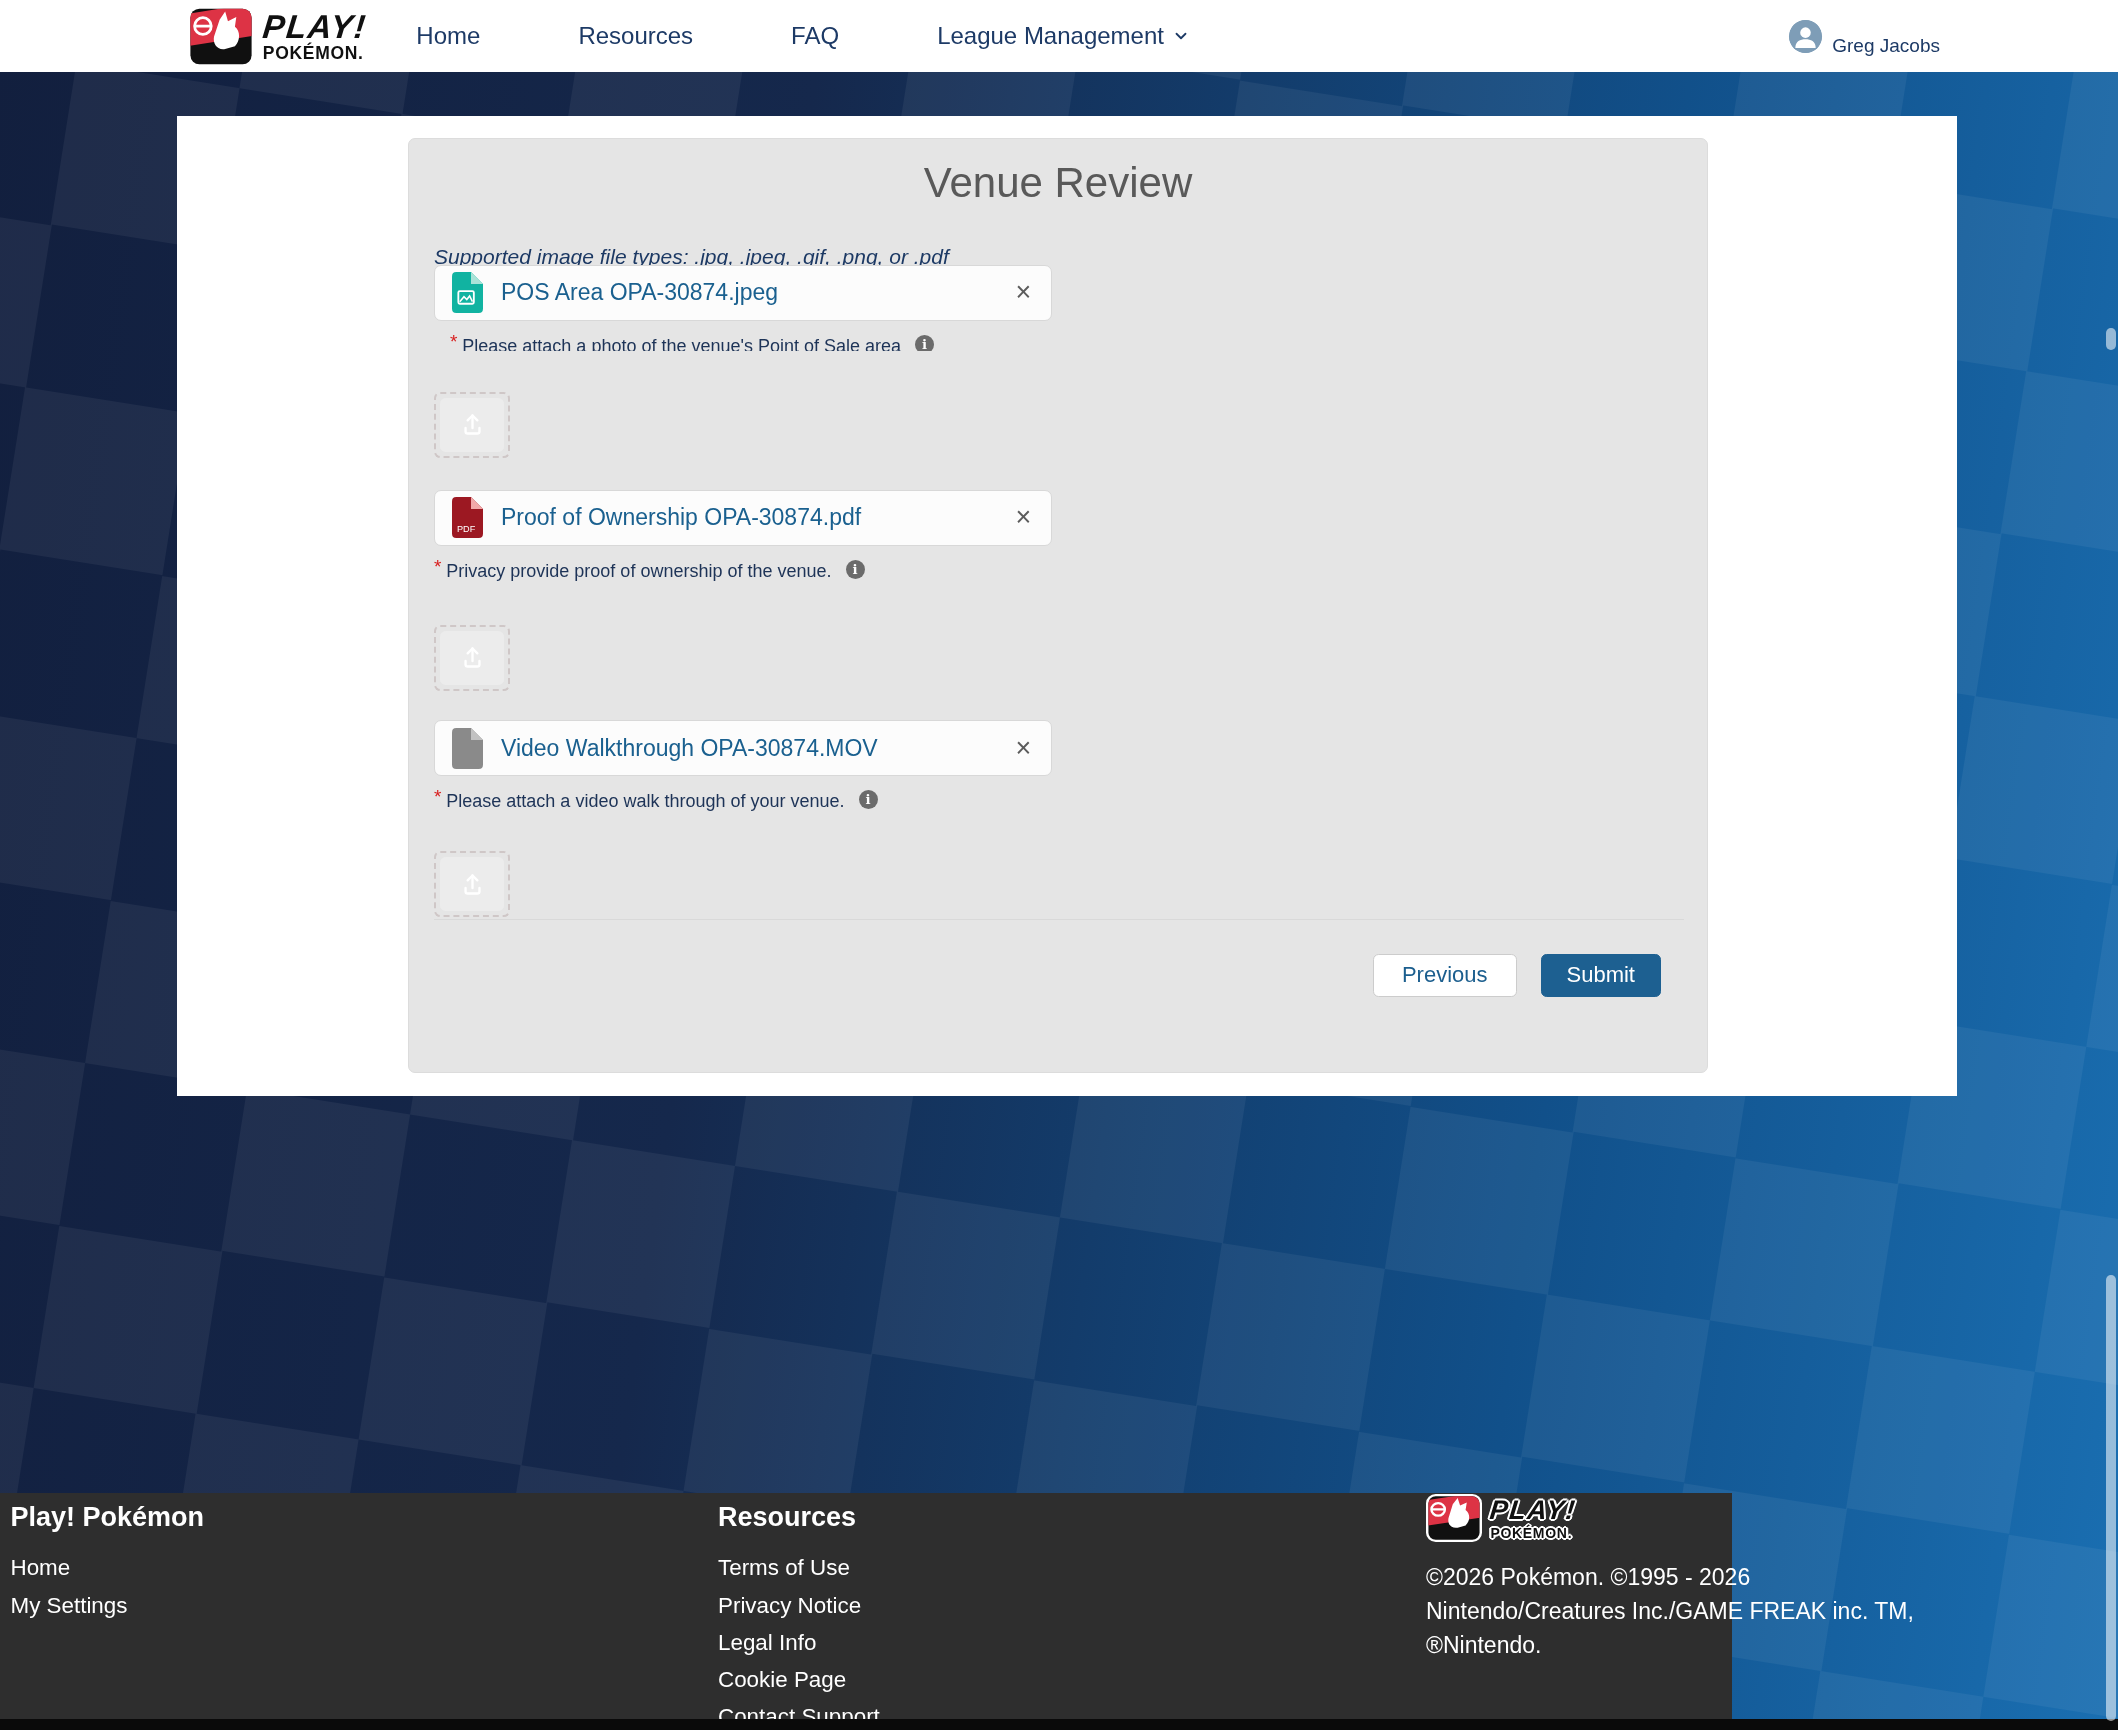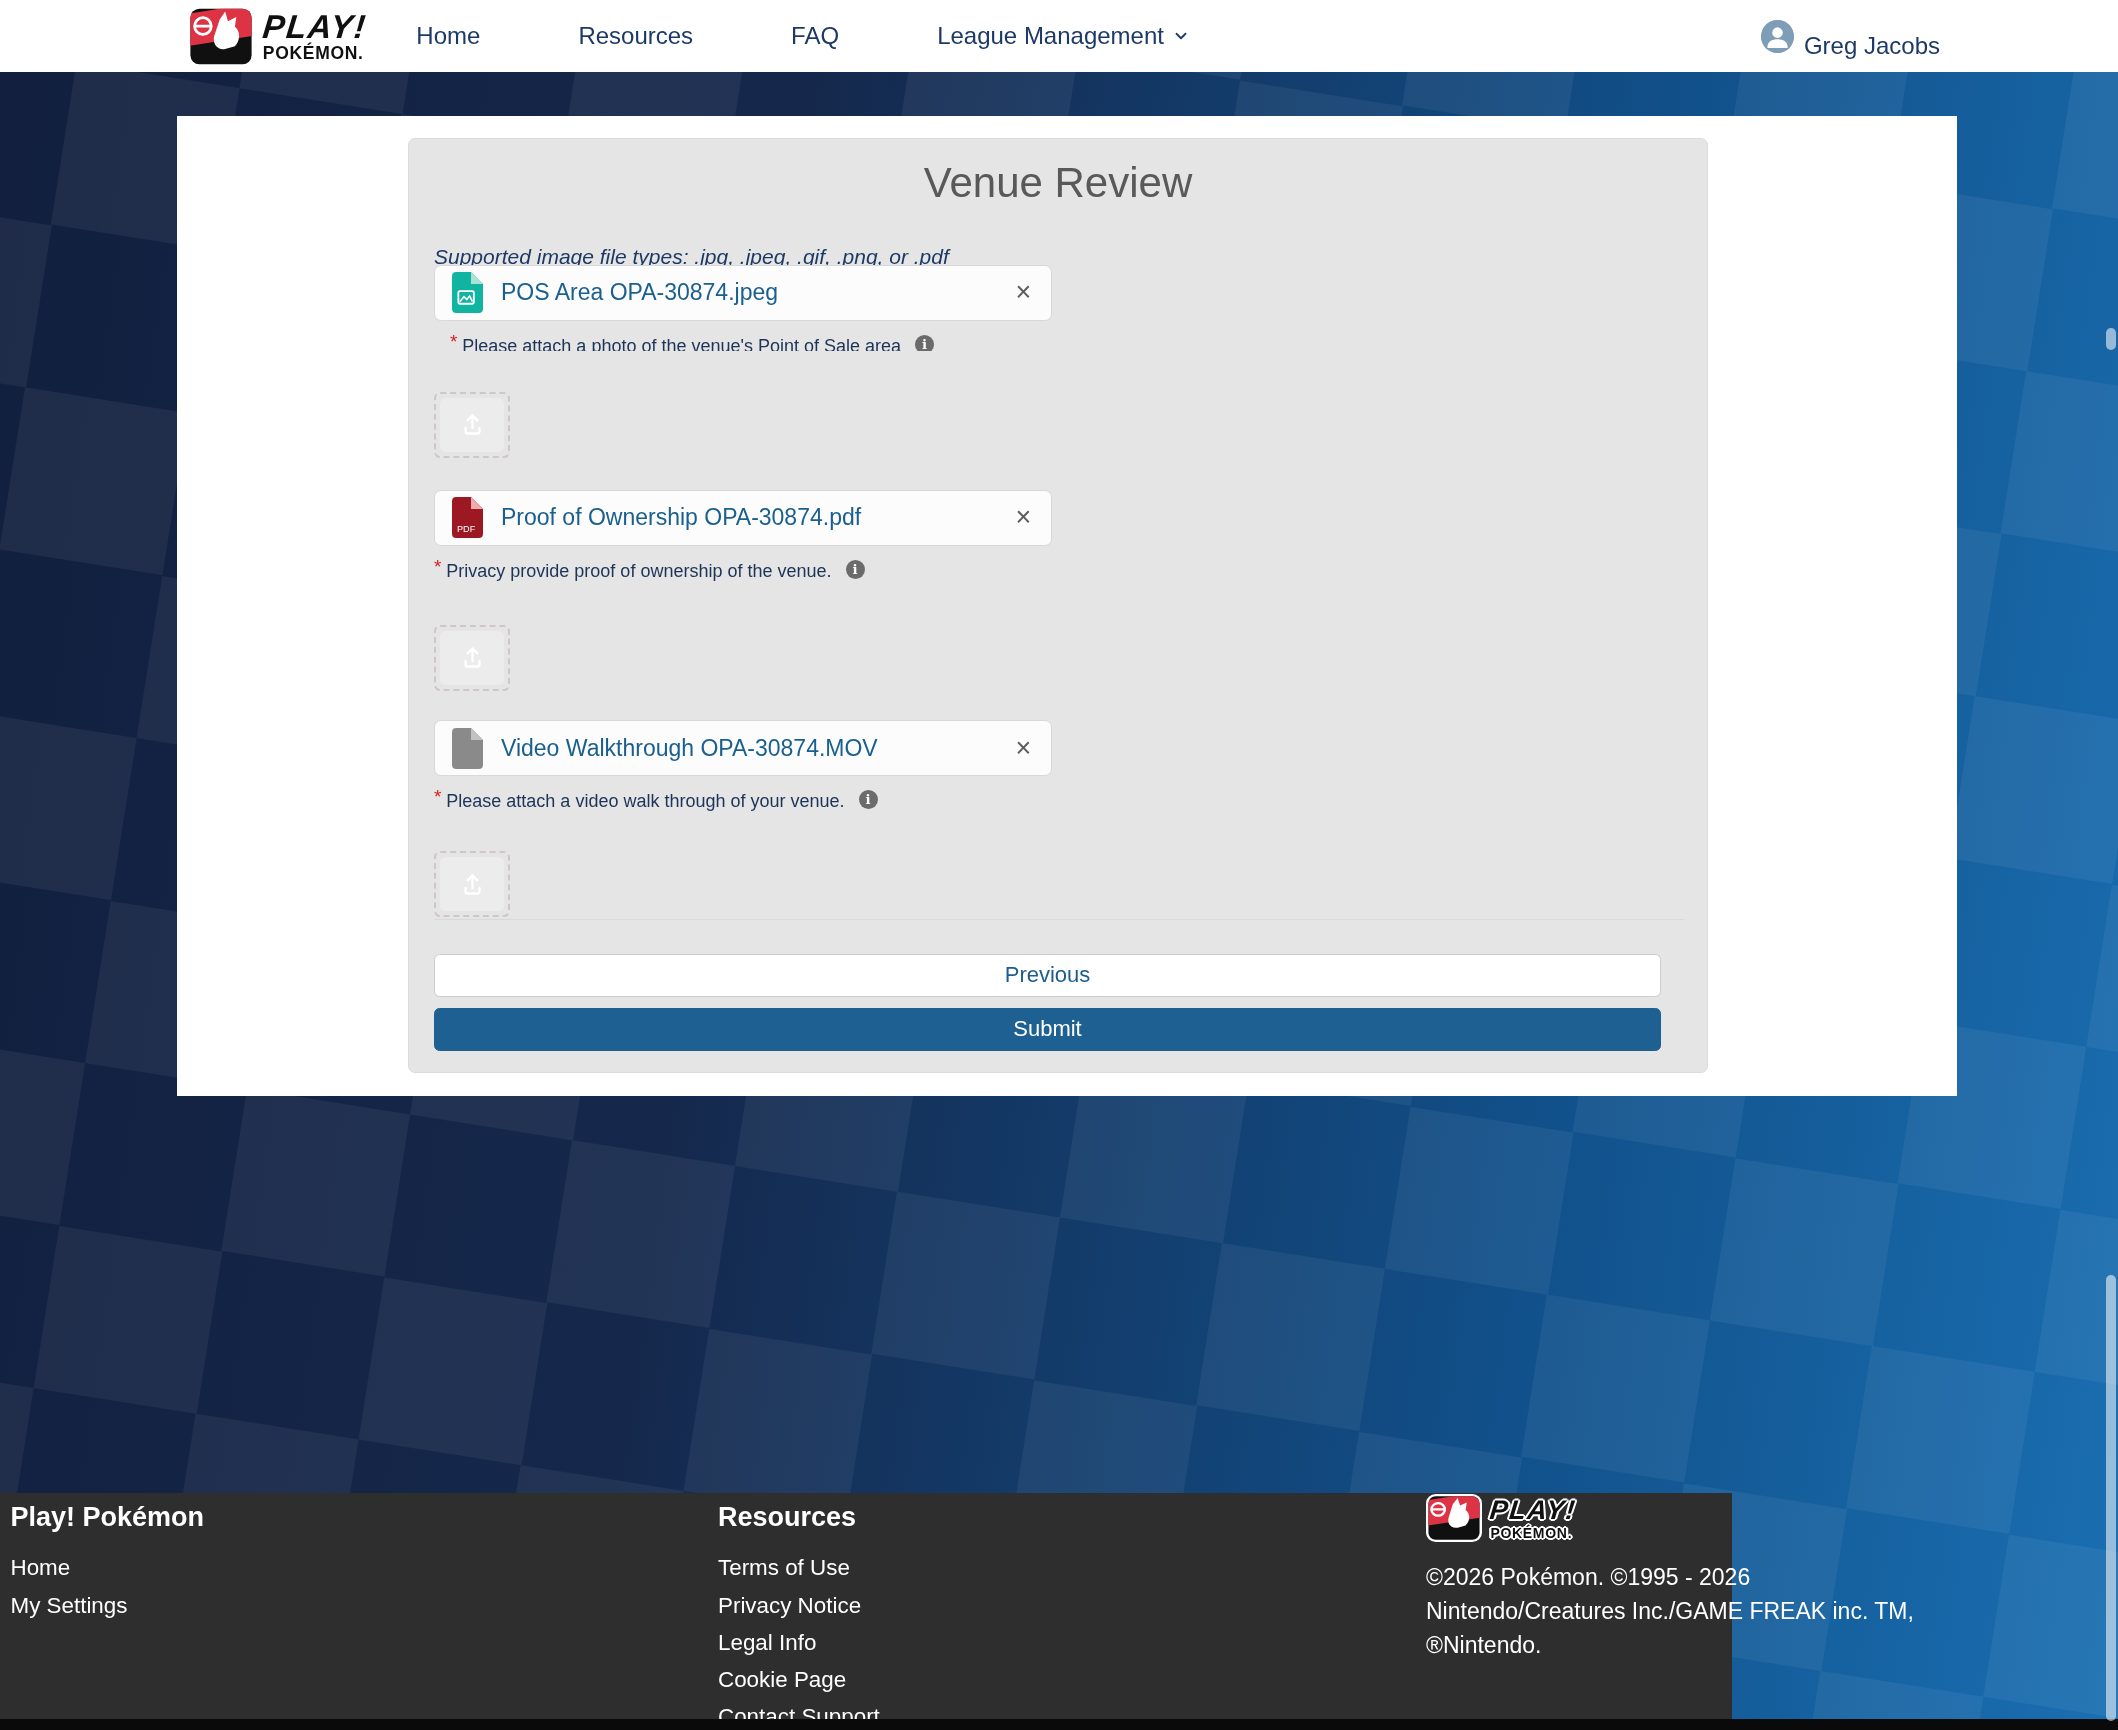--- a/index.html
+++ b/index.html
@@ -36,21 +36,21 @@
   .logo-pokemon{
     font-size:17.5px;font-weight:800;letter-spacing:0.7px;color:#101010;margin-top:2.1px;
     text-shadow:-2.1px 0 #fff,2.1px 0 #fff,0 -2.1px #fff,0 2.1px #fff,-1.4px -1.4px #fff,1.4px 1.4px #fff,-1.4px 1.4px #fff,1.4px -1.4px #fff;
   }
   .nav{display:flex;gap:98px;margin-left:50px;align-items:center;}
   .nav-link{
     font-size:24px;color:#1d3a66;cursor:pointer;display:flex;align-items:center;gap:8.4px;white-space:nowrap;
   }
   .user{margin-left:auto;display:flex;align-items:center;gap:9.8px;cursor:pointer;}
   .avatar{width:33px;height:33px;border-radius:50%;background:#7e9db7;overflow:hidden;flex:0 0 auto;}
-  .user-name{font-size:24px;color:#1d3a66;margin-top:20px;}
+  .user-name{font-size:19px;color:#1d3a66;margin-top:20px;}
   
   .panel{position:absolute;left:177px;top:116px;width:1780px;height:980px;background:#ffffff;z-index:2;}
   .card{
     position:absolute;left:231px;top:22px;width:1300px;height:935px;
     background:#e5e5e5;border:1.4px solid #dcdcdc;border-radius:7px;
     padding:0 25px;overflow:hidden;
   }
   .page-title{margin:21px 0 0;text-align:center;font-size:42px;font-weight:400;color:#595959;line-height:1.1;}
   .intro{margin-top:39px;height:19.6px;overflow:hidden;font-style:italic;font-size:21px;color:#1c3964;}
   .file-chip{
@@ -81,21 +81,21 @@
     display:flex;align-items:center;justify-content:center;
   }
   .mt-intro-chip{margin-top:0;}
   .g0-drop{margin-top:41px;}
   .g1-chip{margin-top:32px;}
   .g1-drop{margin-top:43px;}
   .g2-chip{margin-top:29.4px;}
   .g2-drop{margin-top:39px;}
   .caption-row{margin-top:14px;}
   .divider{border:none;border-top:1.4px solid #d9d9d9;margin:1.4px 0 0 0;width:1250px;}
-  .actions{margin-top:34px;display:flex;justify-content:flex-end;gap:11px;padding-right:21px;flex-direction:column;}
+  .actions{margin-top:34px;display:flex;justify-content:flex-end;gap:24px;padding-right:21px;}
   .btn{height:43px;border-radius:5.6px;font-size:22px;font-family:"Liberation Sans",sans-serif;cursor:pointer;}
   .btn-previous{background:#ffffff;border:1.4px solid #cccccc;color:#1b5e8e;padding:0 28px;}
   .btn-submit{background:#1d6091;border:1.4px solid #1d6091;color:#ffffff;padding:0 25px;}
   
   .footer{position:absolute;left:0;top:1493px;width:1732px;height:226px;background:#2e2e2e;z-index:3;color:#fff;text-decoration:underline;}
   .f-col{position:absolute;top:9px;}
   .f-col1{left:10.5px;}
   .f-col2{left:718px;}
   .f-col3{left:1426px;top:1.4px;}
   .f-heading{font-size:27px;font-weight:bold;color:#ffffff;margin:0 0 22.4px 0;}

